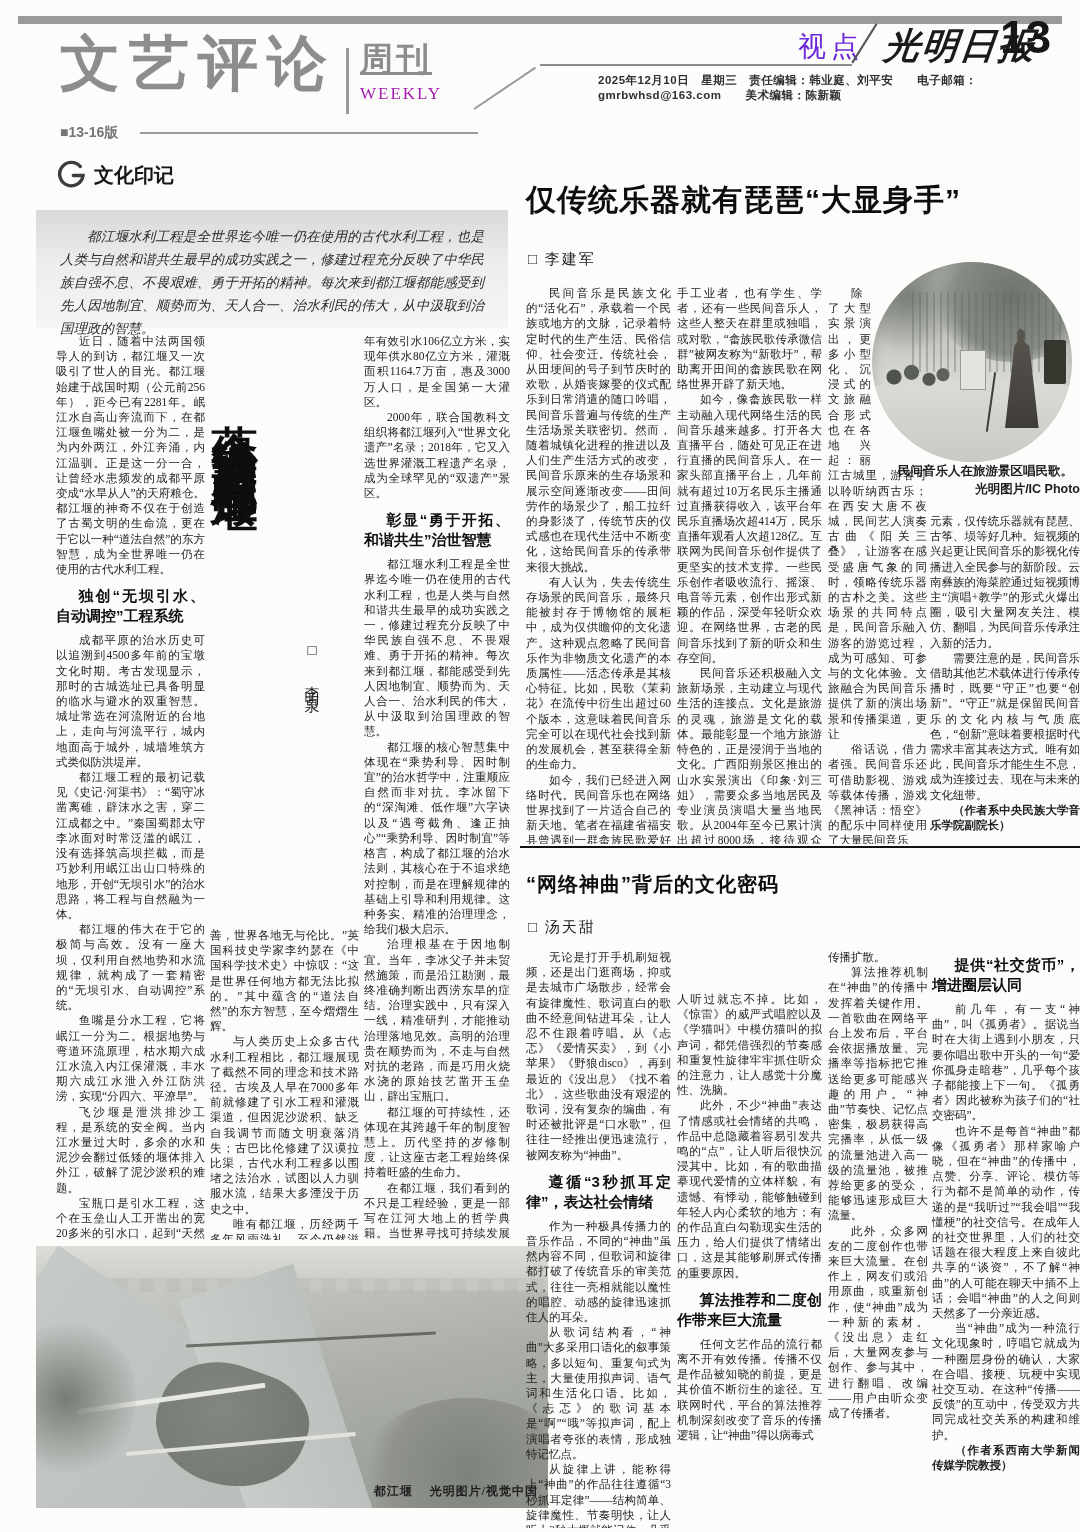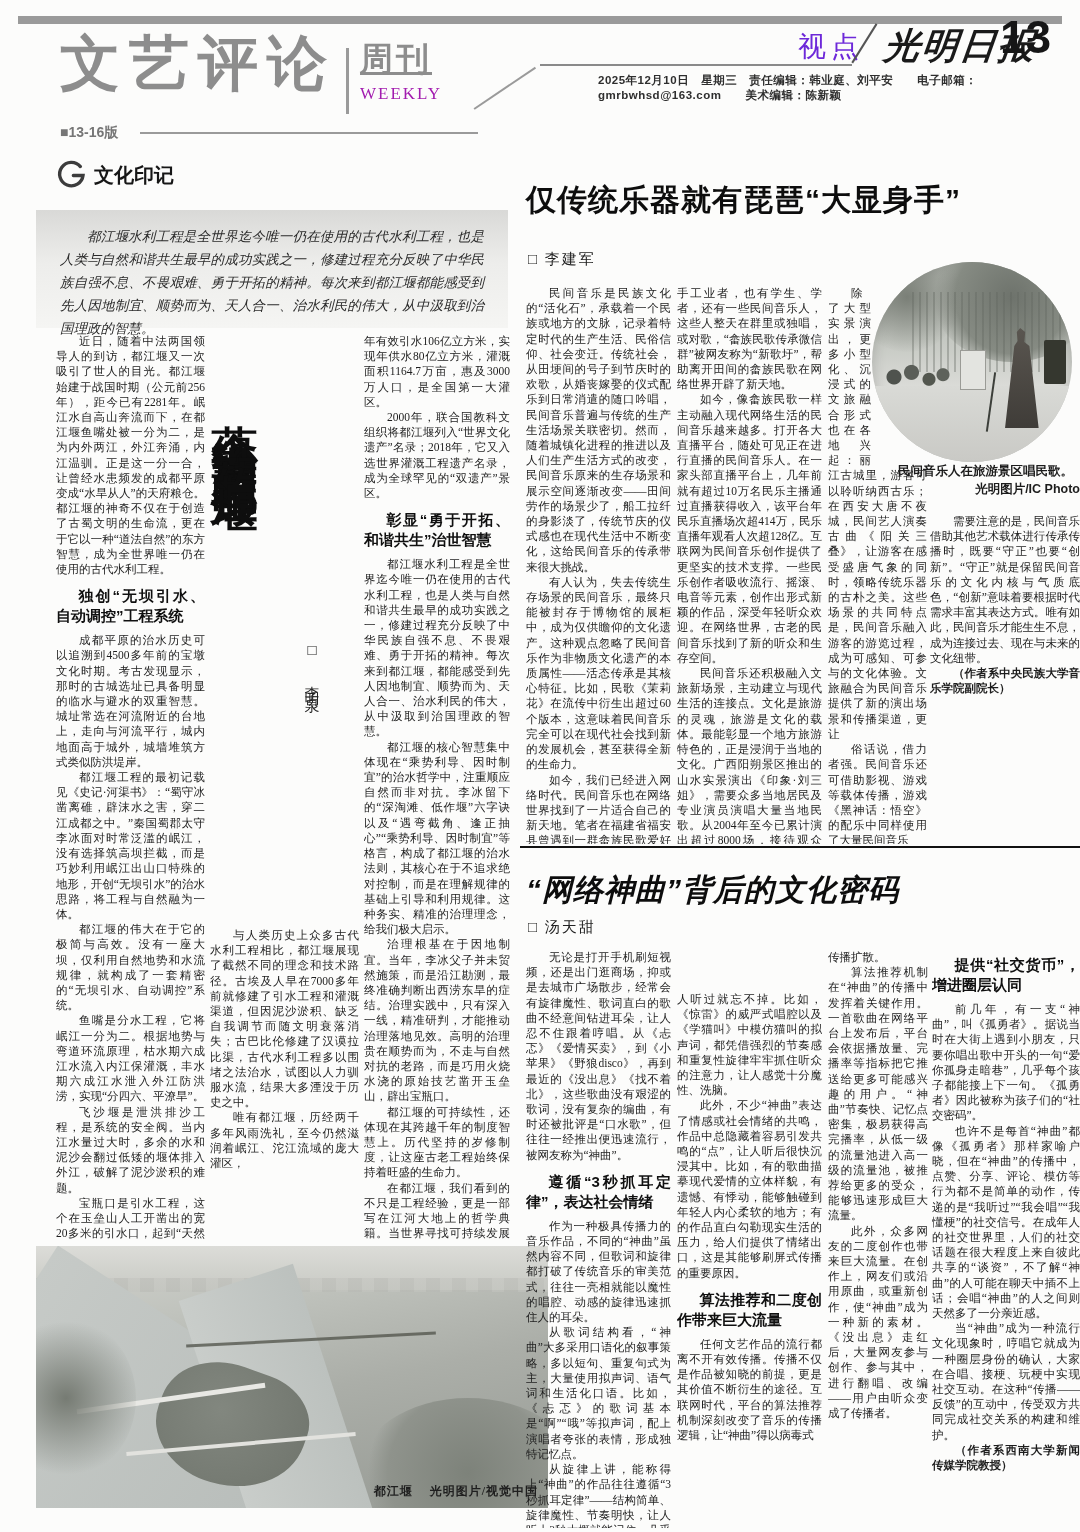--- a/index.html
+++ b/index.html
@@ -97,21 +97,21 @@
   .p2-micstand{position:absolute;left:118px;top:110px;width:2px;height:60px;background:#3c3f3a;transform:rotate(8deg);}
   .p2-speaker{position:absolute;right:6px;top:78px;width:22px;height:44px;background:#35372f;border-radius:2px;}
   .p2-board{position:absolute;left:88px;top:88px;width:26px;height:40px;background:#e3e4e0;border:1px solid #9a9b96;}
   .photo2-caption{left:898px;top:462px;width:182px;font-size:12.5px;font-weight:bold;
         line-height:18px;color:#1c1c1c;}
   .photo2-credit{text-align:right;font-family:"Liberation Sans",sans-serif;}
   
   .a2-title{left:526px;top:182px;font-family:"Liberation Sans",sans-serif;font-weight:900;
         font-size:30px;letter-spacing:1px;color:#0d0d0d;line-height:1.2;}
   .a3-title{left:526px;top:872px;font-family:"Liberation Sans",sans-serif;font-weight:900;
-        font-size:30px;letter-spacing:1px;color:#0d0d0d;line-height:1.2;font-style:italic;}
+        font-size:20px;letter-spacing:1px;color:#0d0d0d;line-height:1.2;}
   .byline{font-size:15px;color:#222;letter-spacing:2px;}
   .a2-byline{left:528px;top:250px;}
   .a3-byline{left:528px;top:918px;}
   .rule2{left:520px;top:846px;width:560px;height:2px;background:#111;}
   .circle-spacer{float:right;width:52px;height:172px;margin:0 0 4px 4px;}
 </style>
 </head>
 <body>
 
 <div id="page">
@@ -150,20 +150,21 @@
       <p class="para">成都平原的治水历史可以追溯到4500多年前的宝墩文化时期。考古发现显示，那时的古城选址已具备明显的临水与避水的双重智慧。城址常选在河流附近的台地上，走向与河流平行，城内地面高于城外，城墙堆筑方式类似防洪堤岸。</p>
       <p class="para">都江堰工程的最初记载见《史记·河渠书》：“蜀守冰凿离碓，辟沫水之害，穿二江成都之中。”秦国蜀郡太守李冰面对时常泛滥的岷江，没有选择筑高坝拦截，而是巧妙利用岷江出山口特殊的地形，开创“无坝引水”的治水思路，将工程与自然融为一体。</p>
       <p class="para">都江堰的伟大在于它的极简与高效。没有一座大坝，仅利用自然地势和水流规律，就构成了一套精密的“无坝引水、自动调控”系统。</p>
       <p class="para">鱼嘴是分水工程，它将岷江一分为二。根据地势与弯道环流原理，枯水期六成江水流入内江保灌溉，丰水期六成江水泄入外江防洪涝，实现“分四六、平潦旱”。</p>
       <p class="para">飞沙堰是泄洪排沙工程，是系统的安全阀。当内江水量过大时，多余的水和泥沙会翻过低矮的堰体排入外江，破解了泥沙淤积的难题。</p>
       <p class="para">宝瓶口是引水工程，这个在玉垒山人工开凿出的宽20多米的引水口，起到“天然节制闸”的作用，无论岷江水势多大，经此进入平原的水流始终保持稳定。</p>
     </div>
   <div class="abs a1-vtitle">蕴含治世智慧的都江堰</div>
   <div class="abs a1-vbyline">□ 李明泉</div>
   <div class="abs col" style="left:210px;top:928px;width:149px;height:312px;">
+      <p class="para ni">善，世界各地无与伦比。”英国科技史学家李约瑟在《中国科学技术史》中惊叹：“这是世界任何地方都无法比拟的。”其中蕴含的“道法自然”的东方智慧，至今熠熠生辉。</p>
       <p class="para">与人类历史上众多古代水利工程相比，都江堰展现了截然不同的理念和技术路径。古埃及人早在7000多年前就修建了引水工程和灌溉渠道，但因泥沙淤积、缺乏自我调节而随文明衰落消失；古巴比伦修建了汉谟拉比渠，古代水利工程多以围堵之法治水，试图以人力驯服水流，结果大多湮没于历史之中。</p>
       <p class="para">唯有都江堰，历经两千多年风雨洗礼，至今仍然滋润着岷江、沱江流域的庞大灌区，</p>
     </div>
   <div class="abs col" style="left:364px;top:334px;width:146px;height:906px;">
       <p class="para ni">年有效引水106亿立方米，实现年供水80亿立方米，灌溉面积1164.7万亩，惠及3000万人口，是全国第一大灌区。</p>
       <p class="para">2000年，联合国教科文组织将都江堰列入“世界文化遗产”名录；2018年，它又入选世界灌溉工程遗产名录，成为全球罕见的“双遗产”景区。</p>
       <h3 class="subhead">彰显“勇于开拓、和谐共生”治世智慧</h3>
       <p class="para">都江堰水利工程是全世界迄今唯一仍在使用的古代水利工程，也是人类与自然和谐共生最早的成功实践之一，修建过程充分反映了中华民族自强不息、不畏艰难、勇于开拓的精神。每次来到都江堰，都能感受到先人因地制宜、顺势而为、天人合一、治水利民的伟大，从中汲取到治国理政的智慧。</p>
       <p class="para">都江堰的核心智慧集中体现在“乘势利导、因时制宜”的治水哲学中，注重顺应自然而非对抗。李冰留下的“深淘滩、低作堰”六字诀以及“遇弯截角、逢正抽心”“乘势利导、因时制宜”等格言，构成了都江堰的治水法则，其核心在于不追求绝对控制，而是在理解规律的基础上引导和利用规律。这种务实、精准的治理理念，给我们极大启示。</p>
       <p class="para">治理根基在于因地制宜。当年，李冰父子并未贸然施策，而是沿江勘测，最终准确判断出西涝东旱的症结。治理实践中，只有深入一线，精准研判，才能推动治理落地见效。高明的治理贵在顺势而为，不走与自然对抗的老路，而是巧用火烧水浇的原始技艺凿开玉垒山，辟出宝瓶口。</p>
@@ -200,20 +201,21 @@
       <p class="para">如今，像畲族民歌一样主动融入现代网络生活的民间音乐越来越多。打开各大直播平台，随处可见正在进行直播的民间音乐人。在一家头部直播平台上，几年前就有超过10万名民乐主播通过直播获得收入，该平台年民乐直播场次超414万，民乐直播年观看人次超128亿。互联网为民间音乐创作提供了更坚实的技术支撑。一些民乐创作者吸收流行、摇滚、电音等元素，创作出形式新颖的作品，深受年轻听众欢迎。在网络世界，古老的民间音乐找到了新的听众和生存空间。</p>
       <p class="para">民间音乐还积极融入文旅新场景，主动建立与现代生活的连接点。文化是旅游的灵魂，旅游是文化的载体。最能彰显一个地方旅游特色的，正是浸润于当地的文化。广西阳朔景区推出的山水实景演出《印象·刘三姐》，需要众多当地居民及专业演员演唱大量当地民歌。从2004年至今已累计演出超过8000场，接待观众2000多万人次，其中外宾超300万人次。民歌手获得了收入，增强了传承民歌的信心，而游客通过演出了解、爱上了广西民歌。</p>
     </div>
   <div class="abs col" style="left:828px;top:286px;width:99px;height:558px;">
     <div class="circle-spacer"></div>
 
   <p class="para">除了大型实景演出，更多小型化、沉浸式的文旅融合形式也在各地兴起：丽江古城里，游客可以聆听纳西古乐；在西安大唐不夜城，民间艺人演奏古曲《阳关三叠》，让游客在感受盛唐气象的同时，领略传统乐器的古朴之美。这些场景的共同特点是，民间音乐融入游客的游览过程，成为可感知、可参与的文化体验。文旅融合为民间音乐提供了新的演出场景和传播渠道，更让</p>
       <p class="para">俗话说，借力者强。民间音乐还可借助影视、游戏等载体传播，游戏《黑神话：悟空》的配乐中同样使用了大量民间音乐</p>
     </div>
   <div class="abs col" style="left:930px;top:514px;width:150px;height:330px;">
+      <p class="para ni">元素，仅传统乐器就有琵琶、古筝、埙等好几种。短视频的兴起更让民间音乐的影视化传播进入全民参与的新阶段。云南彝族的海菜腔通过短视频博主“演唱+教学”的形式火爆出圈，吸引大量网友关注、模仿、翻唱，为民间音乐传承注入新的活力。</p>
       <p class="para">需要注意的是，民间音乐借助其他艺术载体进行传承传播时，既要“守正”也要“创新”。“守正”就是保留民间音乐的文化内核与气质底色，“创新”意味着要根据时代需求丰富其表达方式。唯有如此，民间音乐才能生生不息，成为连接过去、现在与未来的文化纽带。</p>
       <p class="para note">（作者系中央民族大学音乐学院副院长）</p>
     </div>
 
   <div class="abs photo2">
     <div class="p2-willow1"></div>
     <div class="p2-willow2"></div>
     <div class="p2-streaks"></div>
     <div class="p2-ground"></div>
     <div class="p2-crowd"></div>

